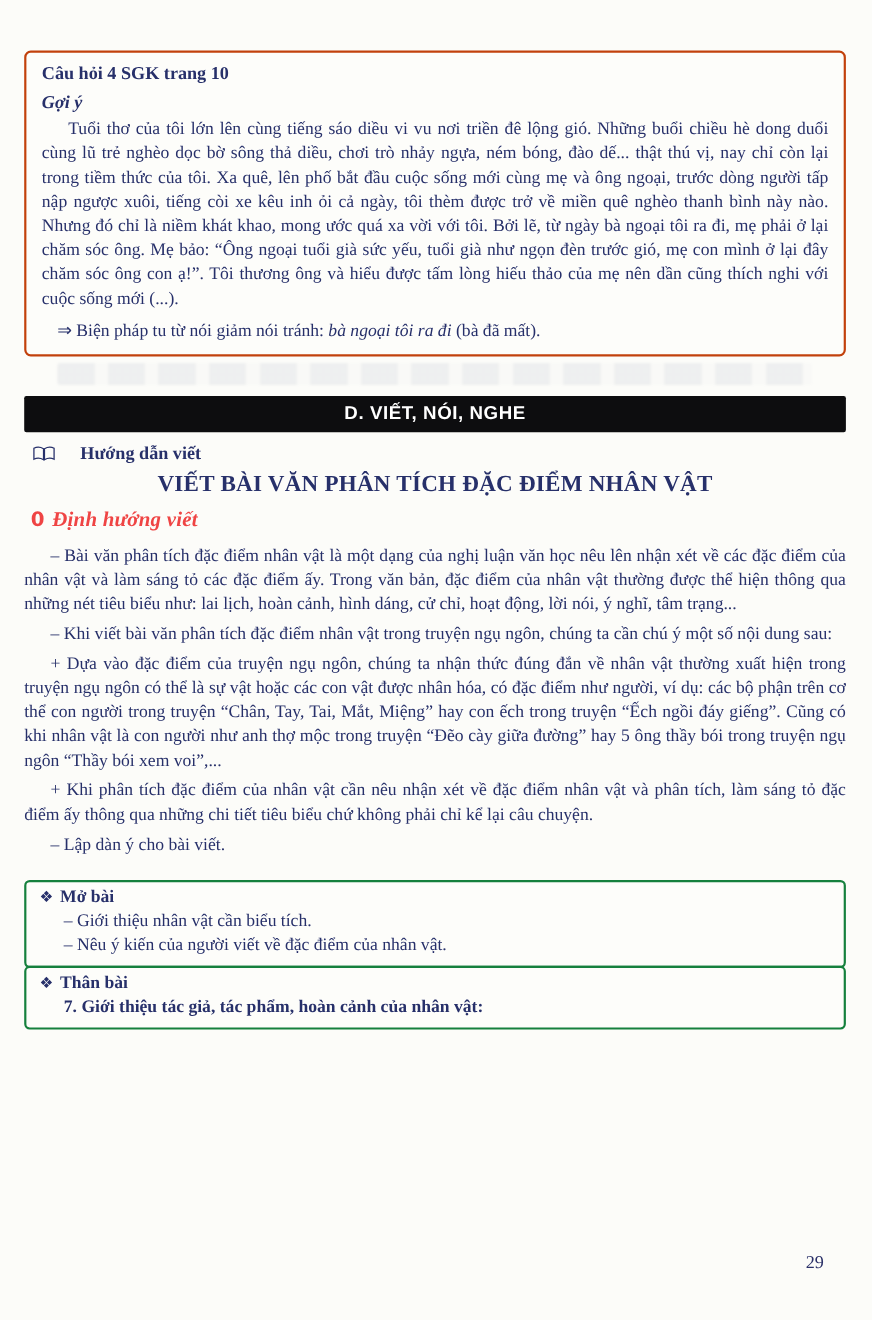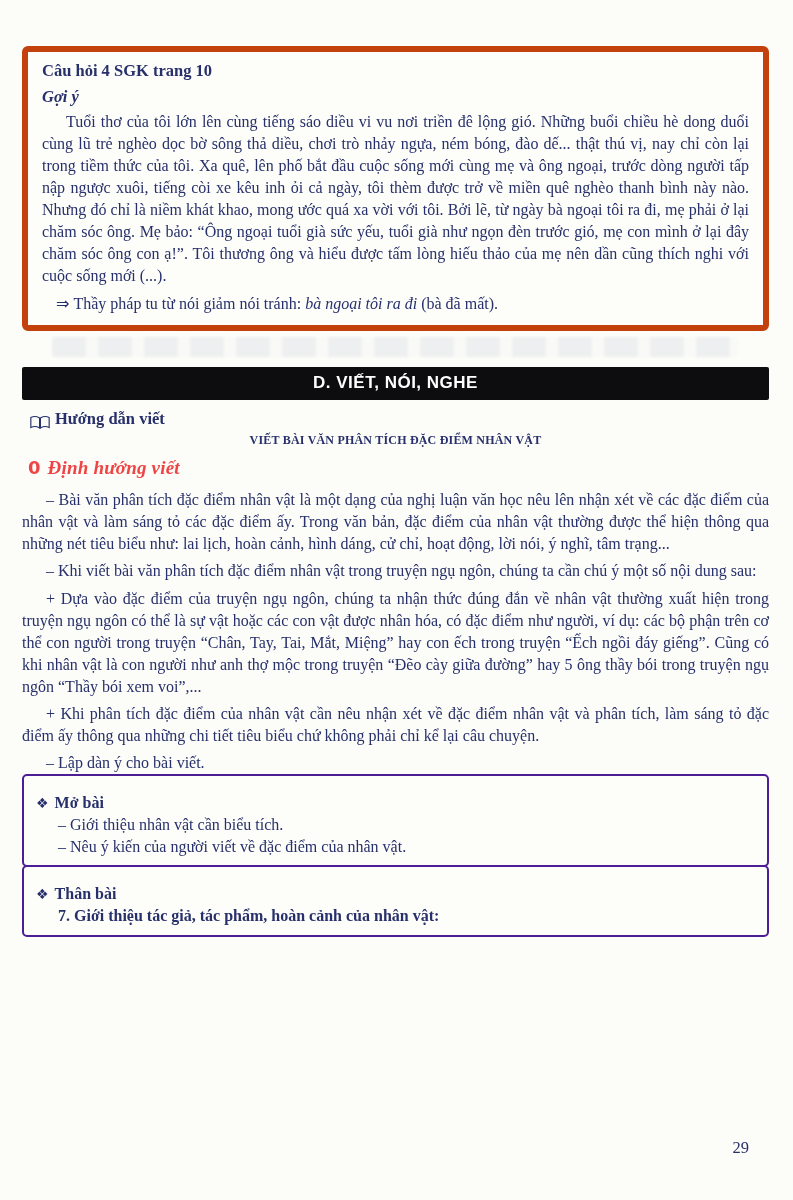--- a/index.html
+++ b/index.html
@@ -12,21 +12,21 @@
     font-family: "Liberation Serif", "DejaVu Serif", serif;
     color: #27306a;
     font-size: 16px;
     line-height: 1.38;
     overflow: hidden;
   }
   .page-inner { padding: 46px 24px 0 22px; }
 
   
   .question-box {
-    border: 6px solid #c2410c;
+    border: 2px solid #c2410c;
     border-radius: 6px;
     padding: 8px 14px 10px 14px;
     background: #fdfdfa;
   }
   .qbox-title { font-weight: bold; font-size: 16.5px; }
   .qbox-prompt { font-weight: bold; text-indent: 24px; text-align: justify; margin-top: 2px; }
   .hint-label { text-align: left; font-style: italic; font-weight: bold; font-size: 16.5px; margin: 3px 0 2px 0; }
   .hint-paragraph { text-align: justify; text-indent: 24px; }
   .conclusion-line { margin-top: 6px; padding-left: 14px; }
   .conclusion-line .arrow { font-family: "DejaVu Sans", sans-serif; margin-right: 4px; }
@@ -49,44 +49,44 @@
     font-family: "Liberation Sans", "DejaVu Sans", sans-serif;
     font-weight: bold;
     font-size: 17px;
     letter-spacing: 0.5px;
     padding: 4px 0 5px 0;
     border-radius: 2px;
   }
 
   
   .guide-subheading {
-    display: flex; align-items: flex-end; gap: 5px;
+    display: flex; align-items: center; gap: 23px;
     font-weight: bold; font-size: 16.5px;
     margin: 8px 0 2px 8px;
   }
   .book-icon { width: 20px; height: 15px; flex: 0 0 auto; }
   .guide-title {
-    text-align: center; font-weight: bold; font-size: 12px;
+    text-align: center; font-weight: bold; font-size: 21px;
     letter-spacing: 0.2px; margin: 2px 0 6px 0;
   }
   .section-heading { margin: 4px 0 8px 6px; font-size: 19px; color: #ef4444; }
   .section-heading .num {
     font-weight: bold; font-family: "DejaVu Sans", sans-serif;
     margin-right: 7px; font-size: 18px;
   }
   .section-heading .txt { font-weight: bold; font-style: italic; letter-spacing: 0.2px; }
 
   .body-par { text-align: justify; text-indent: 24px; margin: 5px 0; }
-  .body-par.last { margin-bottom: 0; }
+  .body-par.last { margin-bottom: 20px; }
 
   
   .outline-box {
-    border: 2px solid #4c1d95;
+    border: 2px solid #15803d;
     border-radius: 5px;
-    padding: 16px 12px 7px 12px;
+    padding: 3px 12px 7px 12px;
     background: #fdfdfa;
   }
   .outline-box + .outline-box { margin-top: -2px; }
   .outline-heading { font-weight: bold; }
   .outline-heading .marker { font-family: "DejaVu Sans", sans-serif; margin-right: 6px; font-size: 14px; }
   .outline-item { padding-left: 22px; text-align: justify; }
   .outline-item.bold { font-weight: bold; }
 
   
   .page-number {
@@ -101,21 +101,21 @@
 </head>
 <body>
 
 <div class="page-inner">
 
   <div class="question-box">
     <div class="qbox-title">Câu hỏi 4 SGK trang 10</div>
     <div class="hint-label">Gợi ý</div>
     <div class="hint-paragraph">Tuổi thơ của tôi lớn lên cùng tiếng sáo diều vi vu nơi triền đê lộng gió. Những buổi chiều hè dong duổi cùng lũ trẻ nghèo dọc bờ sông thả diều, chơi trò nhảy ngựa, ném bóng, đào dế... thật thú vị, nay chỉ còn lại trong tiềm thức của tôi. Xa quê, lên phố bắt đầu cuộc sống mới cùng mẹ và ông ngoại, trước dòng người tấp nập ngược xuôi, tiếng còi xe kêu inh ỏi cả ngày, tôi thèm được trở về miền quê nghèo thanh bình này nào. Nhưng đó chỉ là niềm khát khao, mong ước quá xa vời với tôi. Bởi lẽ, từ ngày bà ngoại tôi ra đi, mẹ phải ở lại chăm sóc ông. Mẹ bảo: “Ông ngoại tuổi già sức yếu, tuổi già như ngọn đèn trước gió, mẹ con mình ở lại đây chăm sóc ông con ạ!”. Tôi thương ông và hiểu được tấm lòng hiếu thảo của mẹ nên dần cũng thích nghi với cuộc sống mới (...).</div>
     <div class="conclusion-line">
-      <span class="arrow">⇒</span><span>Thầy pháp tu từ nói giảm nói tránh: </span><span class="it">bà ngoại tôi ra đi</span><span> (bà đã mất).</span>
+      <span class="arrow">⇒</span><span>Biện pháp tu từ nói giảm nói tránh: </span><span class="it">bà ngoại tôi ra đi</span><span> (bà đã mất).</span>
     </div>
   </div>
 
   <div class="bleed"></div>
 
   <div class="section-banner">D. VIẾT, NÓI, NGHE</div>
 
   <div class="guide-subheading">
     <svg class="book-icon" viewBox="0 0 24 16" aria-hidden="true">
       <path d="M1 2 C4 0.5 8 0.5 11.5 2.5 L11.5 14.5 C8 12.5 4 12.5 1 14 Z" fill="none" stroke="#27306a" stroke-width="1.4"></path>

